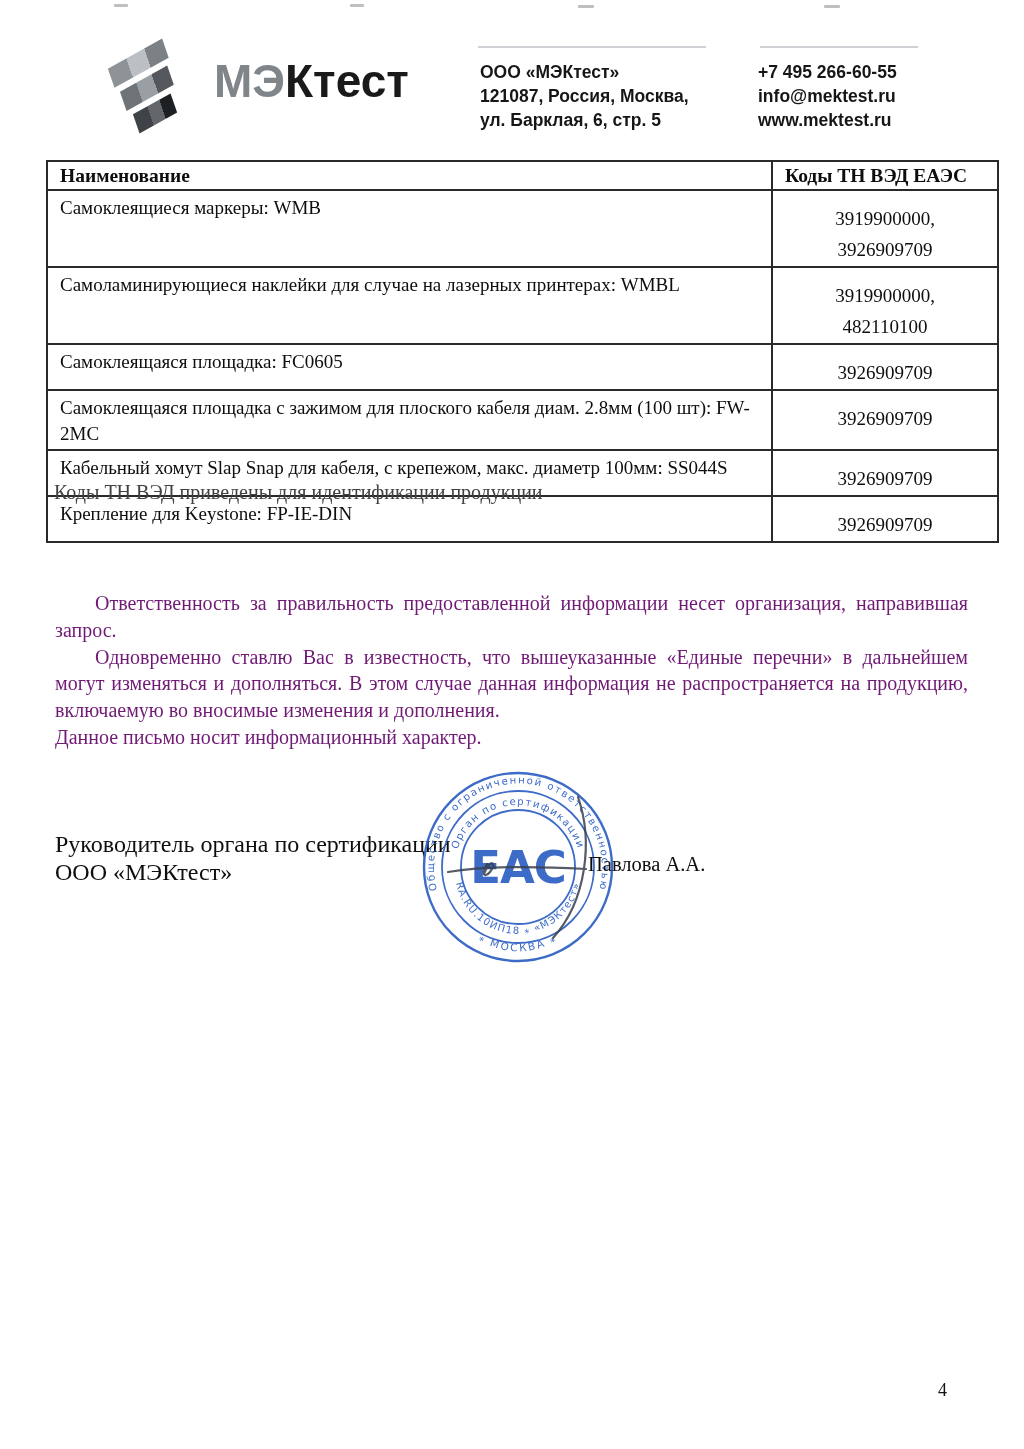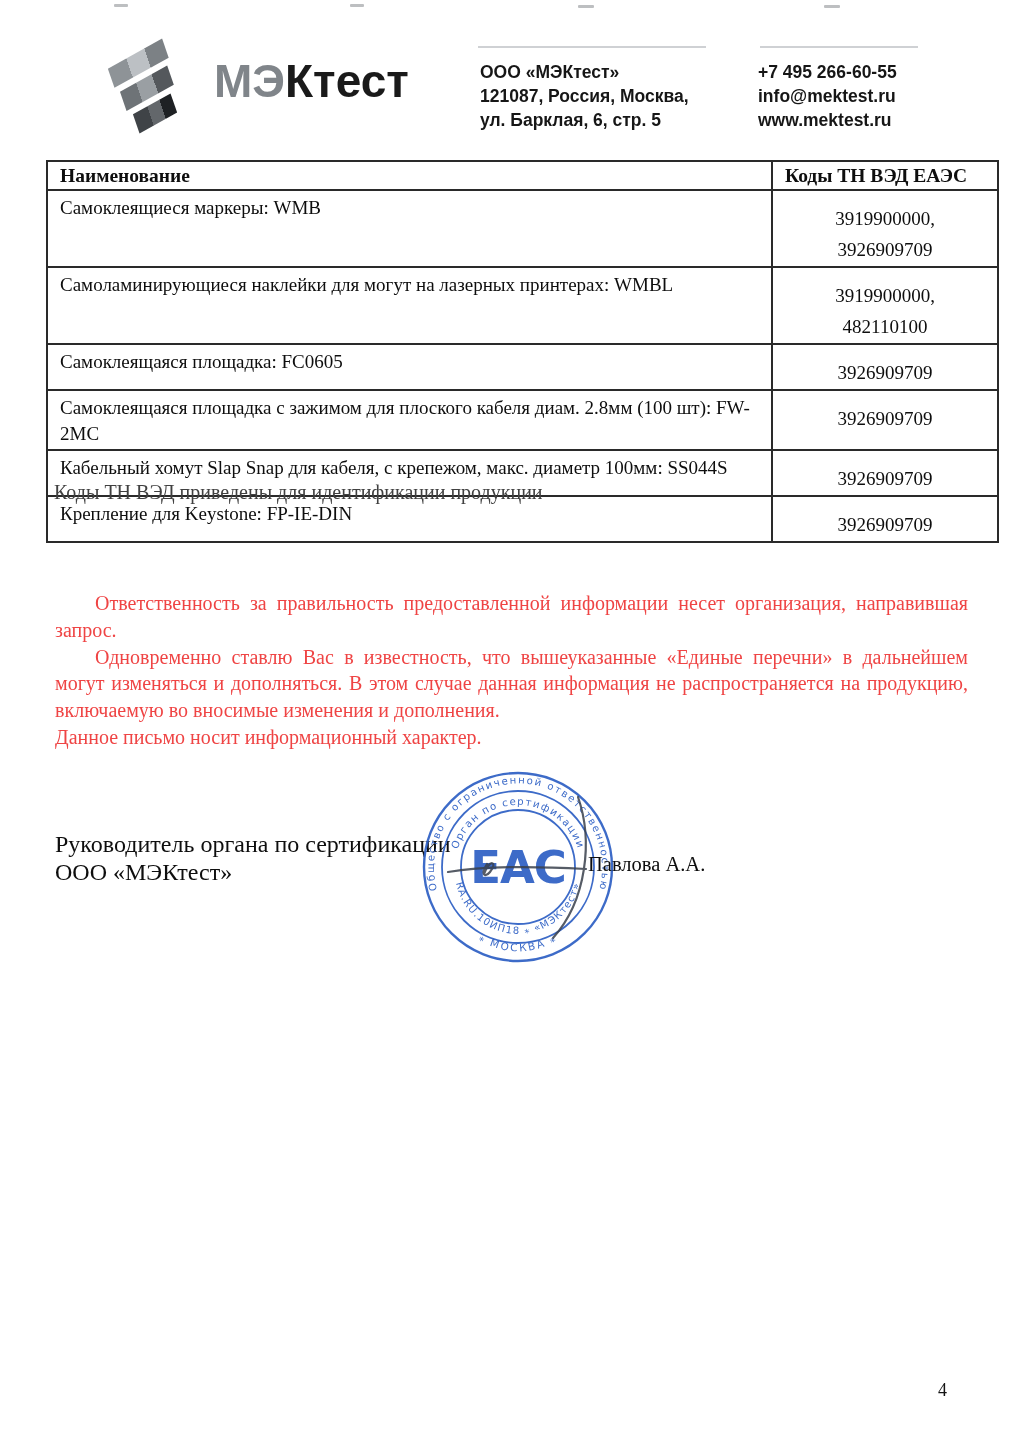--- a/index.html
+++ b/index.html
@@ -26,21 +26,21 @@
     font-size:19px;color:#0e0e0e;table-layout:fixed;}
   .doc-table th,.doc-table td{border:2px solid #2a2a2a;vertical-align:top;overflow:hidden;}
   .doc-table th{font-weight:bold;text-align:left;padding:3px 8px 2px 12px;font-size:19.5px;}
   .col-name{width:703px;}
   .col-code{width:204px;margin-top:31px;}
   .cell-name{padding:4px 14px 2px 12px;line-height:26px;}
   .cell-code{text-align:center;padding-top:12px;line-height:31px;}
   
   .note{position:absolute;left:54px;top:481px;font-size:20px;color:#404040;}
   .paras{position:absolute;left:55px;top:590px;width:913px;font-size:20px;line-height:26.8px;
-    color:#ef4444;text-align:justify;}
+    color:#701a75;text-align:justify;}
   .paras p{margin:0;text-indent:40px;}
   .paras p.noindent{text-indent:0;}
   
   .sig-role{position:absolute;left:55px;top:830px;font-size:24px;line-height:28px;color:#0e0e0e;}
   .signer{position:absolute;left:588px;top:853px;font-size:20.5px;font-weight:500;color:#0e0e0e;text-align:center;}
   .stamp-svg{position:absolute;left:420px;top:770px;opacity:.92;}
   .sigstroke-svg{position:absolute;left:440px;top:780px;}
   
   .page-num{position:absolute;left:938px;top:1380px;font-size:18px;color:#141414;}
 </style>
@@ -110,21 +110,21 @@
     <th class="col-code">Коды ТН ВЭД ЕАЭС</th>
   </tr>
   <tr style="height:58px;">
     <td class="cell-name">Самоклеящиеся маркеры: WMB</td>
     <td class="cell-code">
       <div>3919900000,</div>
       <div>3926909709</div>
     </td>
   </tr>
   <tr style="height:63px;">
-    <td class="cell-name">Самоламинирующиеся наклейки для могут на лазерных принтерах: WMBL</td>
+    <td class="cell-name">Самоламинирующиеся наклейки для случае на лазерных принтерах: WMBL</td>
     <td class="cell-code">
       <div>3919900000,</div>
       <div>482110100</div>
     </td>
   </tr>
   <tr style="height:31px;">
     <td class="cell-name">Самоклеящаяся площадка: FC0605</td>
     <td class="cell-code">
       <div>3926909709</div>
     </td>

